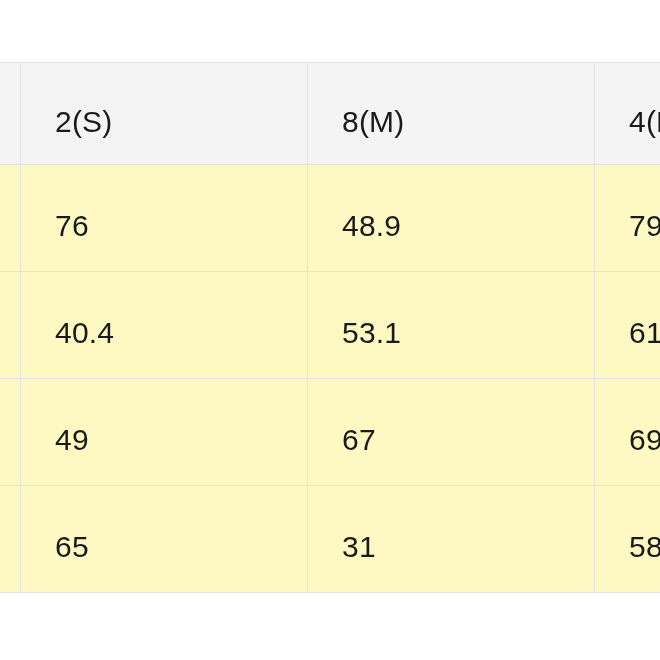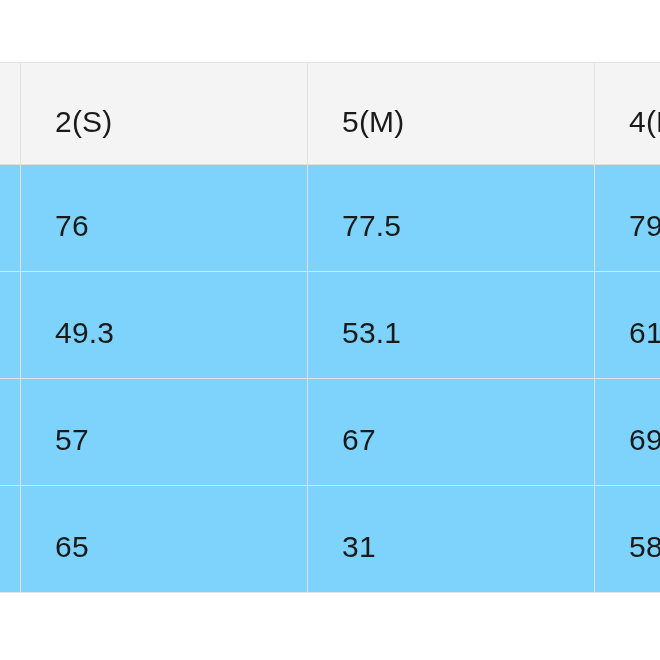--- a/index.html
+++ b/index.html
@@ -65,21 +65,21 @@
     height: 102px;
     background: #f4f4f4;
     border-bottom: 1px solid #e0e0e0;
   }
   table.size-table thead th.corner {
     background: #f4f4f4;
   }
 
   table.size-table tbody td {
     height: 107px;
-    background: #7dd3fc;
+    background: #fef9c3;
   }
   table.size-table tbody tr:last-child td {
     border-bottom: none;
   }
 
   .cell-text { display: block; line-height: 1; }
 </style>
 </head>
 <body>
 
@@ -97,66 +97,66 @@
 
       <thead>
         <tr>
           <th class="corner">
             <span class="cell-text"></span>
           </th>
           <th>
             <span class="cell-text">2(S)</span>
           </th>
           <th>
-            <span class="cell-text">5(M)</span>
+            <span class="cell-text">8(M)</span>
           </th>
           <th>
             <span class="cell-text">4(L)</span>
           </th>
         </tr>
       </thead>
 
       <tbody>
 
         <tr>
           <td>
             <span class="cell-text"></span>
           </td>
           <td>
             <span class="cell-text">76</span>
           </td>
           <td>
-            <span class="cell-text">77.5</span>
+            <span class="cell-text">48.9</span>
           </td>
           <td>
             <span class="cell-text">79</span>
           </td>
         </tr>
 
         <tr>
           <td>
             <span class="cell-text"></span>
           </td>
           <td>
-            <span class="cell-text">49.3</span>
+            <span class="cell-text">40.4</span>
           </td>
           <td>
             <span class="cell-text">53.1</span>
           </td>
           <td>
             <span class="cell-text">61</span>
           </td>
         </tr>
 
         <tr>
           <td>
             <span class="cell-text"></span>
           </td>
           <td>
-            <span class="cell-text">57</span>
+            <span class="cell-text">49</span>
           </td>
           <td>
             <span class="cell-text">67</span>
           </td>
           <td>
             <span class="cell-text">69</span>
           </td>
         </tr>
 
         <tr>

